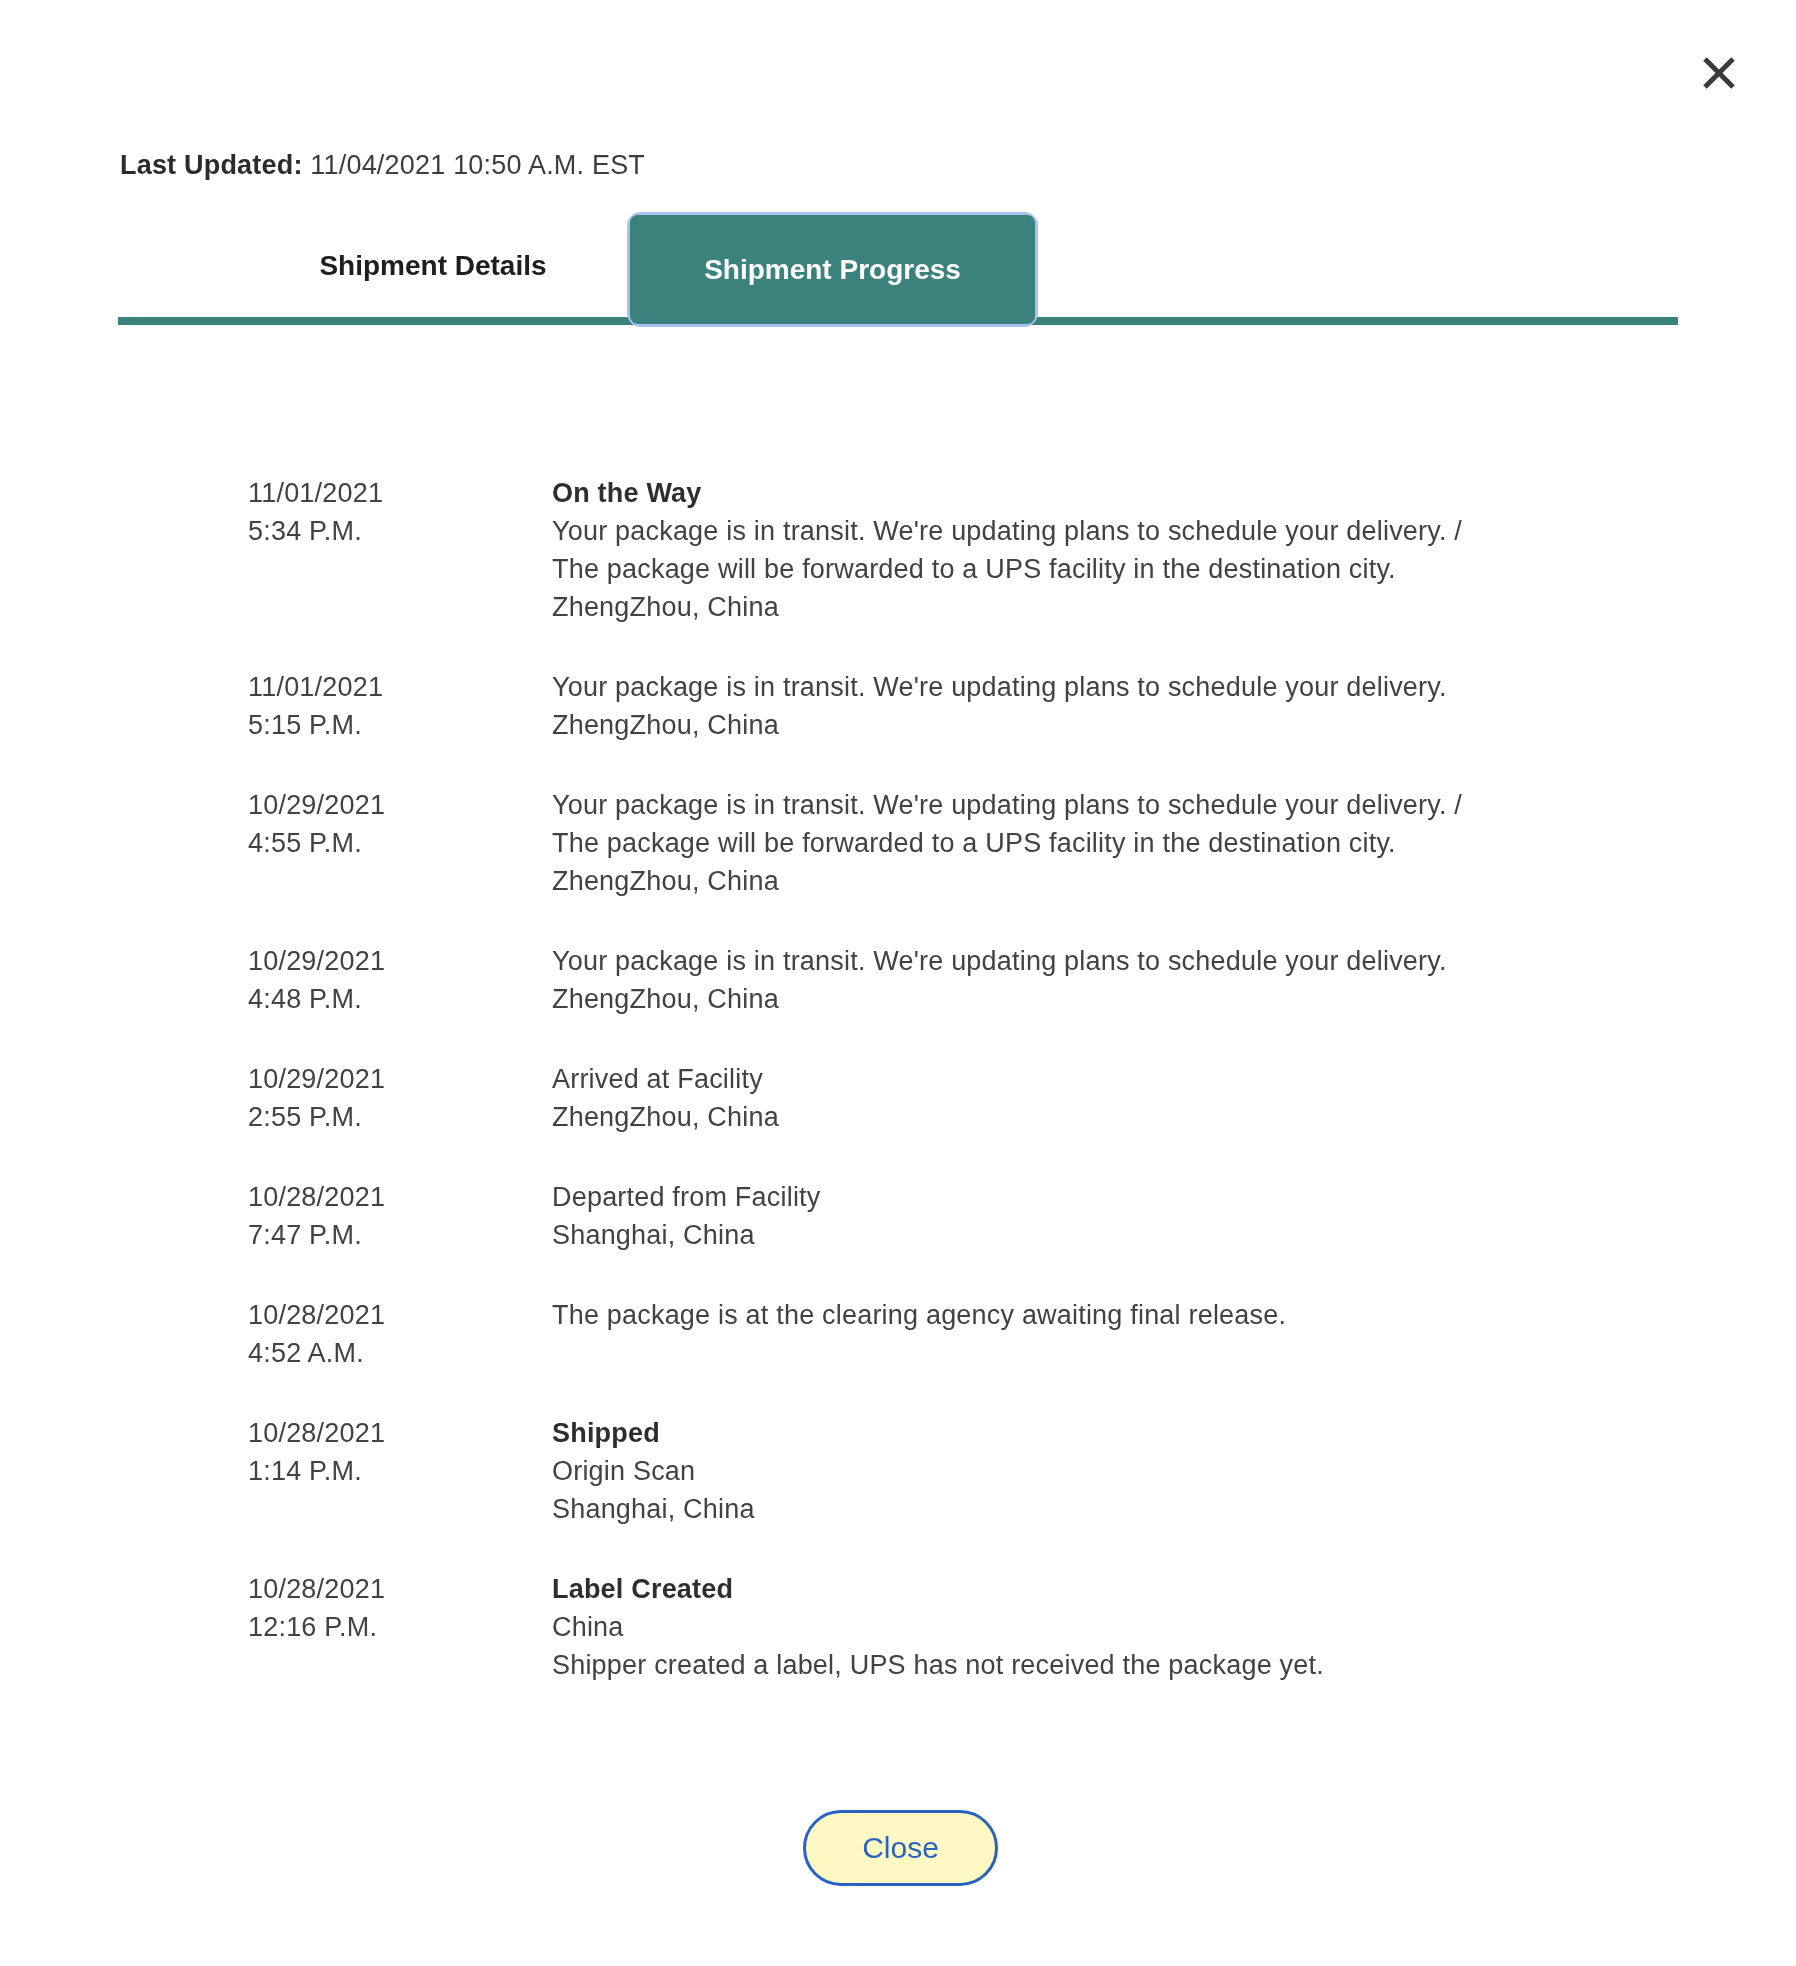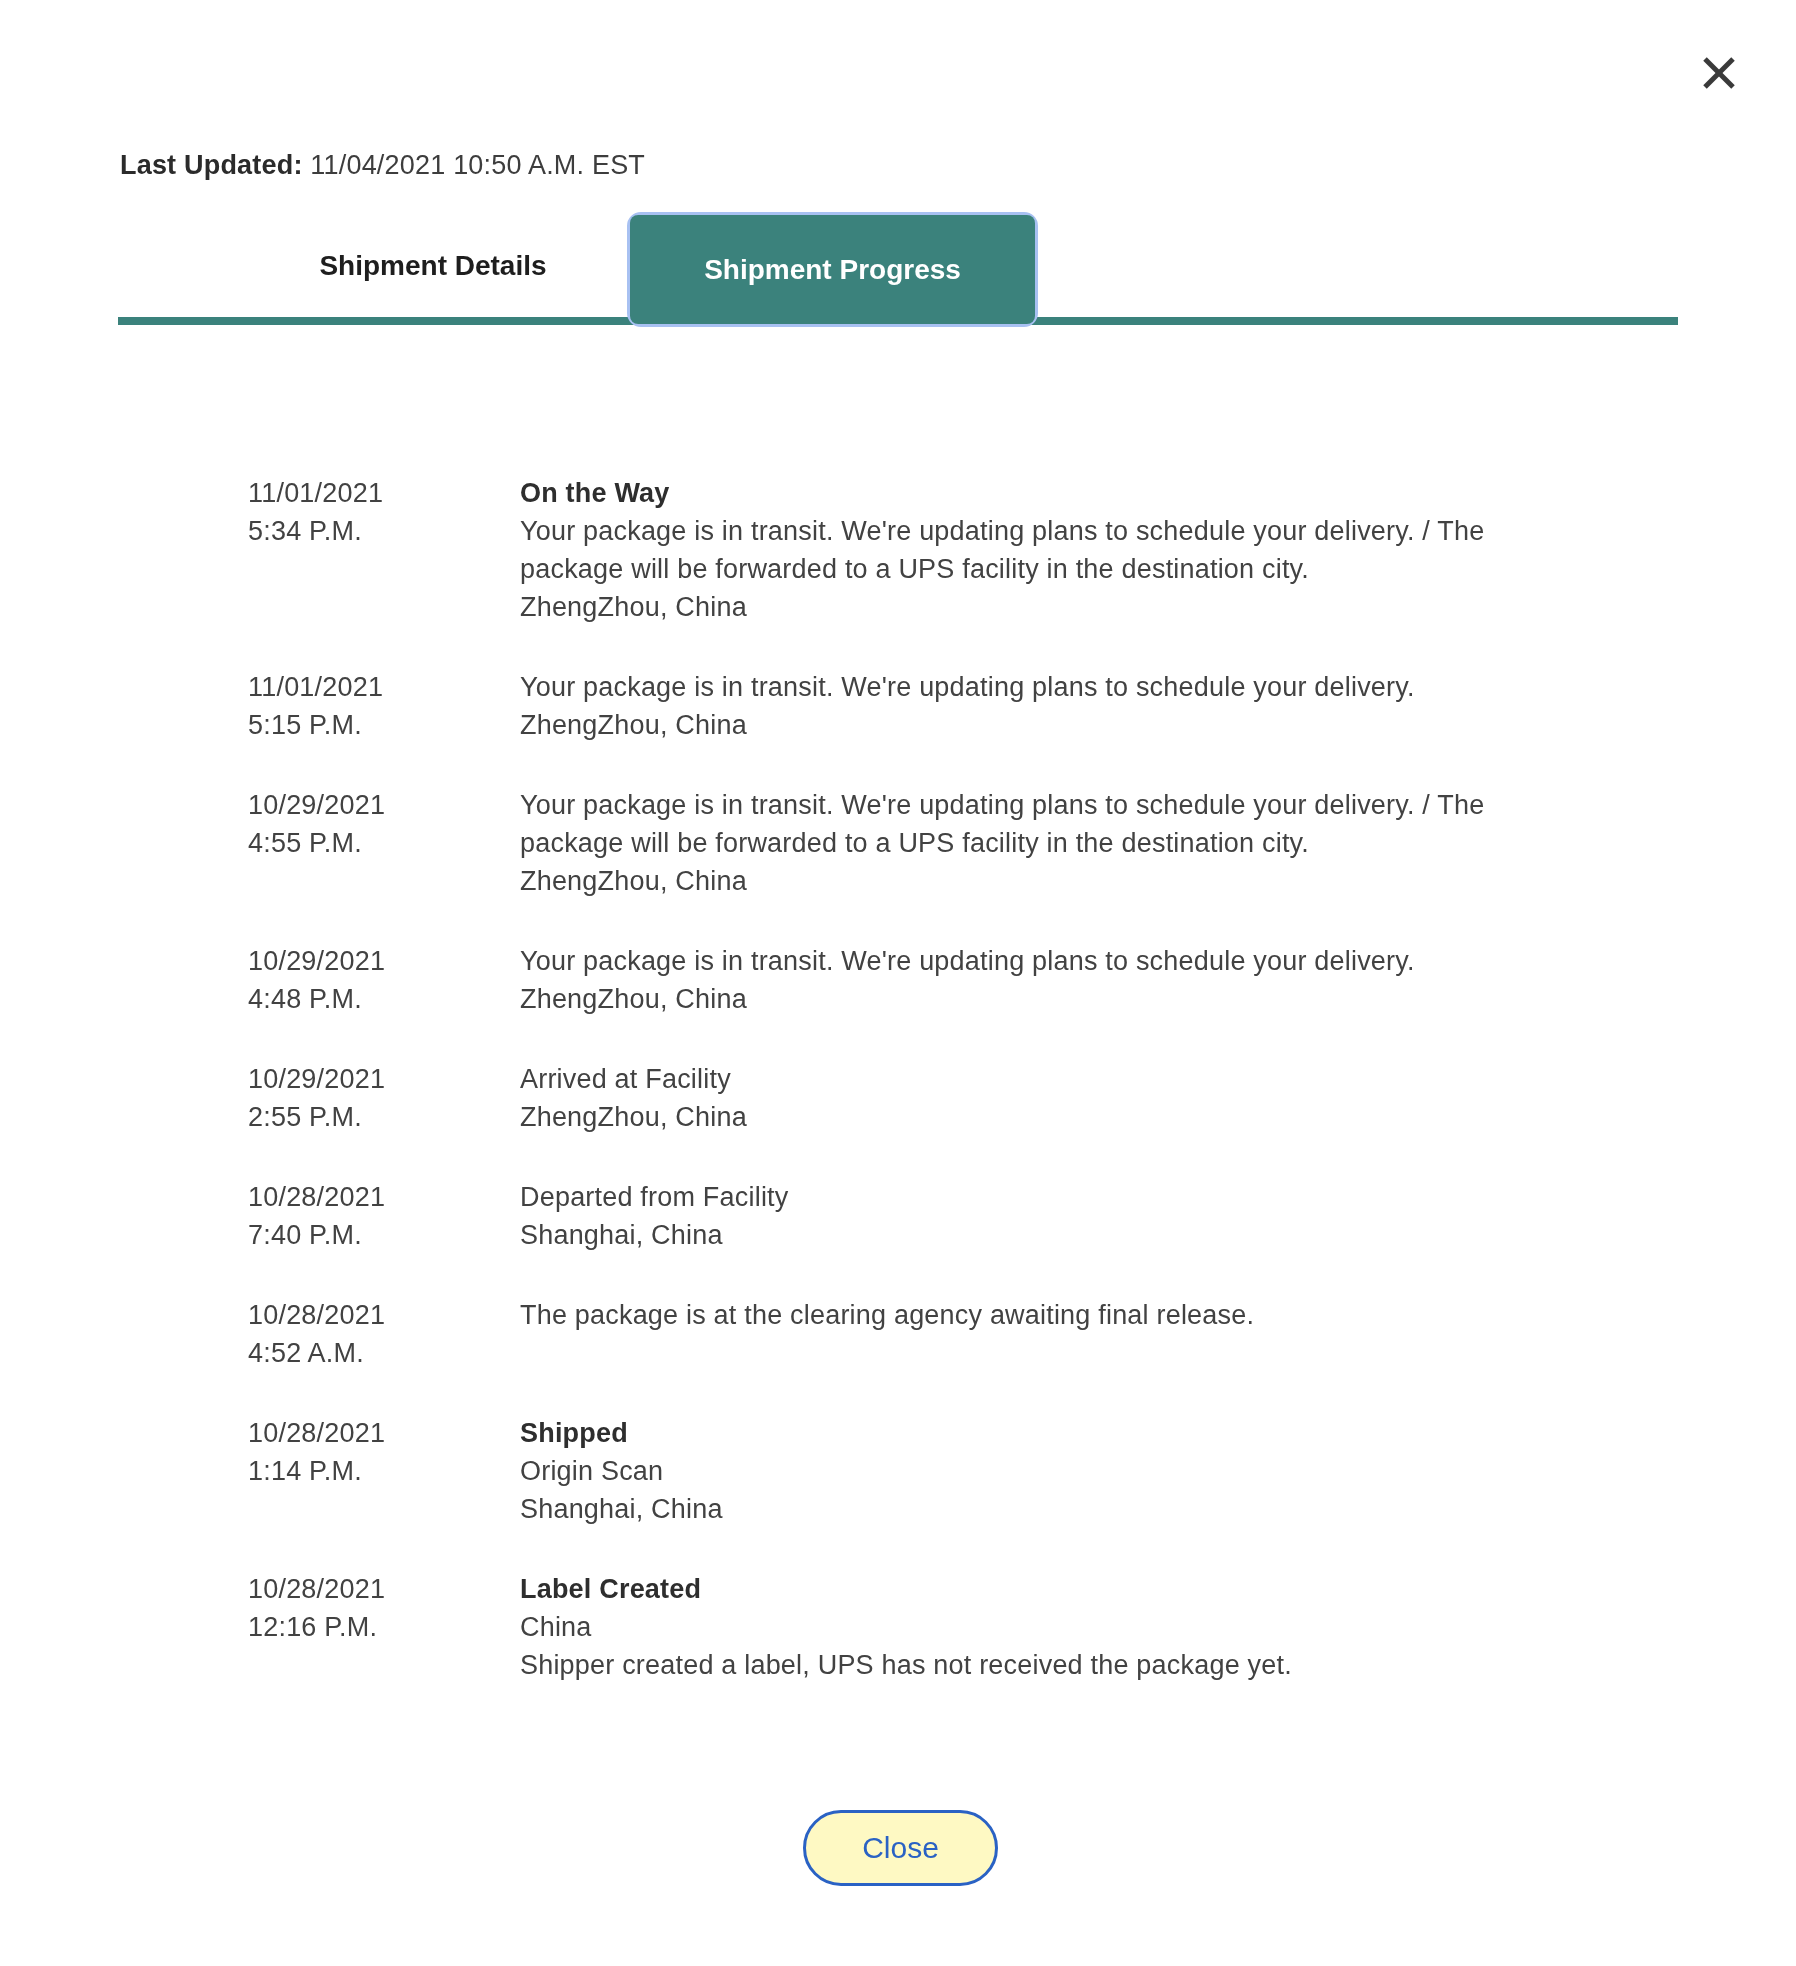--- a/index.html
+++ b/index.html
@@ -52,21 +52,21 @@
     width: 100%; height: 100%;
     background: var(--teal); border-radius: 8px;
     display: flex; align-items: center; justify-content: center;
     color: #ffffff;
   }
 
   
   .events {
     position: absolute; top: 474px; left: 248px; width: 1260px;
   }
-  .event-row { display: flex; margin-bottom: 42px; }
+  .event-row { display: flex; margin-bottom: 42px; gap: 32px; }
   .event-datecol { width: 272px; flex: 0 0 272px; }
   .event-date, .event-time, .event-line {
     font-size: 27px; line-height: 38px; color: #424242; letter-spacing: 0.2px;
   }
   .event-lines { width: 985px; }
   .event-line.bold { font-weight: bold; color: #2e2e2e; }
 
   
   .close-btn {
     position: absolute; top: 1810px; left: 803px;
@@ -158,21 +158,21 @@
           <div class="event-time">2:55 P.M.</div>
         </div>
         <div class="event-lines">
           <div class="event-line">Arrived at Facility</div>
           <div class="event-line">ZhengZhou, China</div>
         </div>
       </div>
       <div class="event-row">
         <div class="event-datecol">
           <div class="event-date">10/28/2021</div>
-          <div class="event-time">7:40 P.M.</div>
+          <div class="event-time">7:47 P.M.</div>
         </div>
         <div class="event-lines">
           <div class="event-line">Departed from Facility</div>
           <div class="event-line">Shanghai, China</div>
         </div>
       </div>
       <div class="event-row">
         <div class="event-datecol">
           <div class="event-date">10/28/2021</div>
           <div class="event-time">4:52 A.M.</div>

